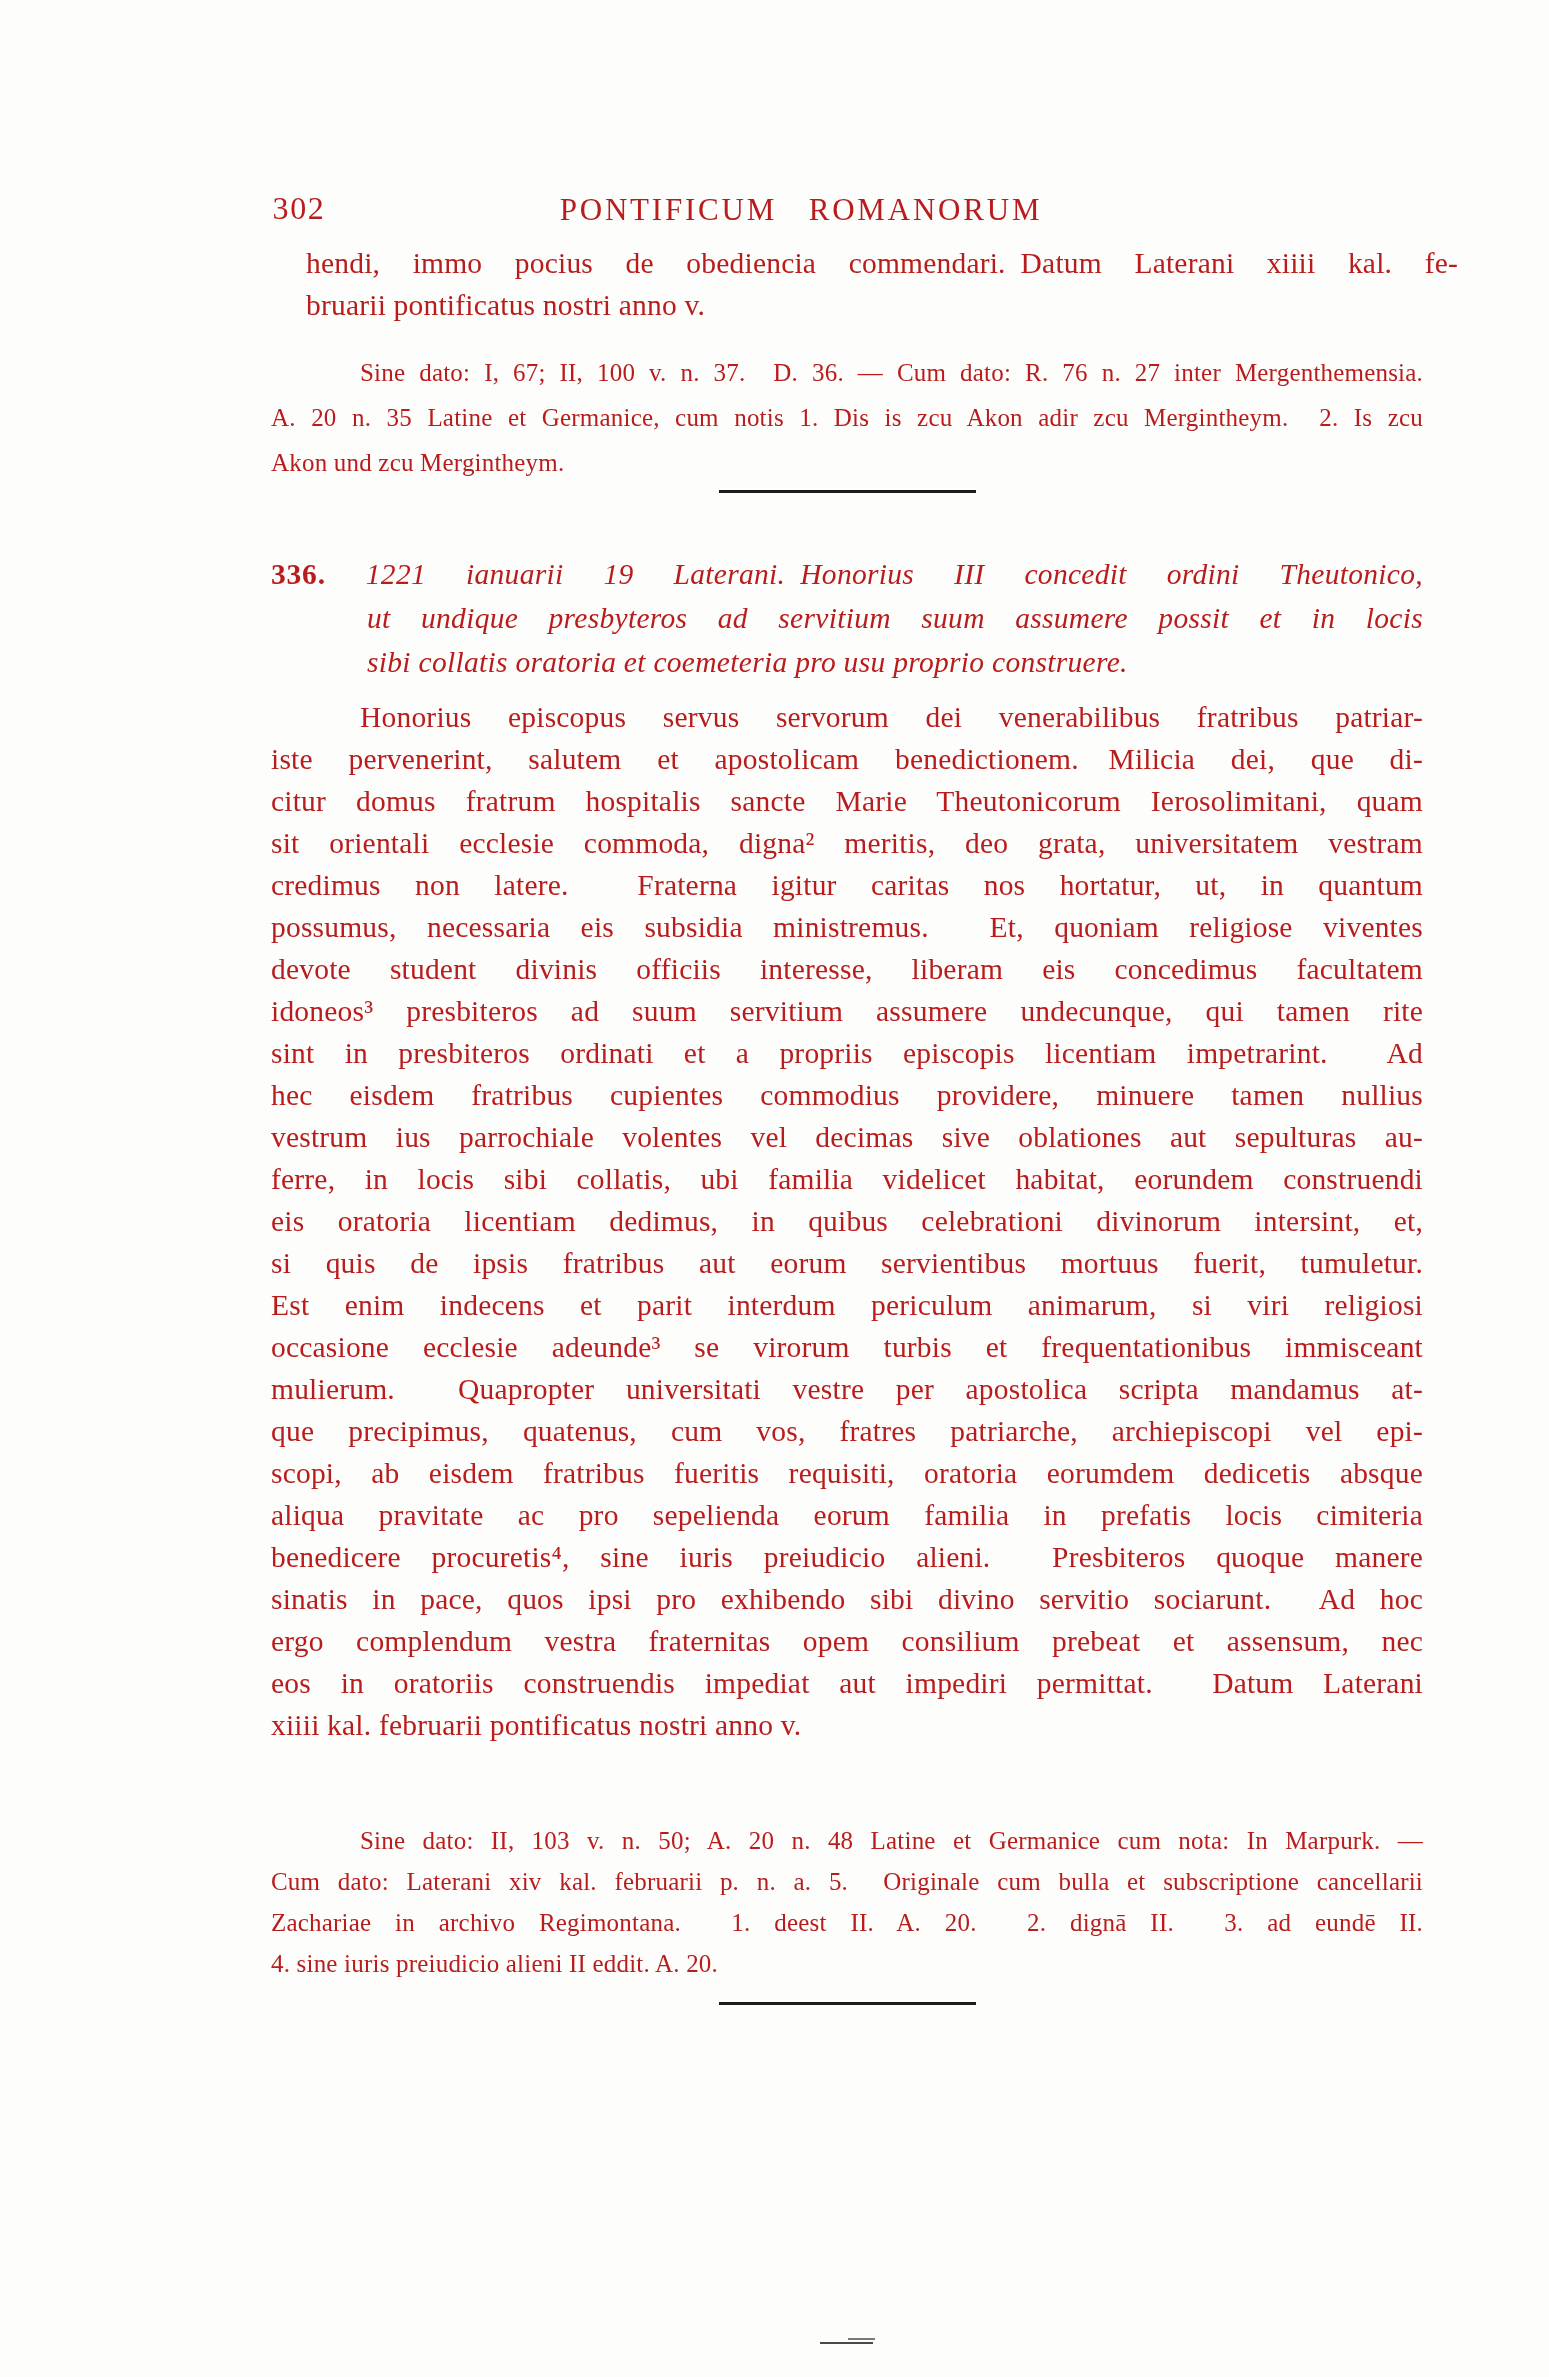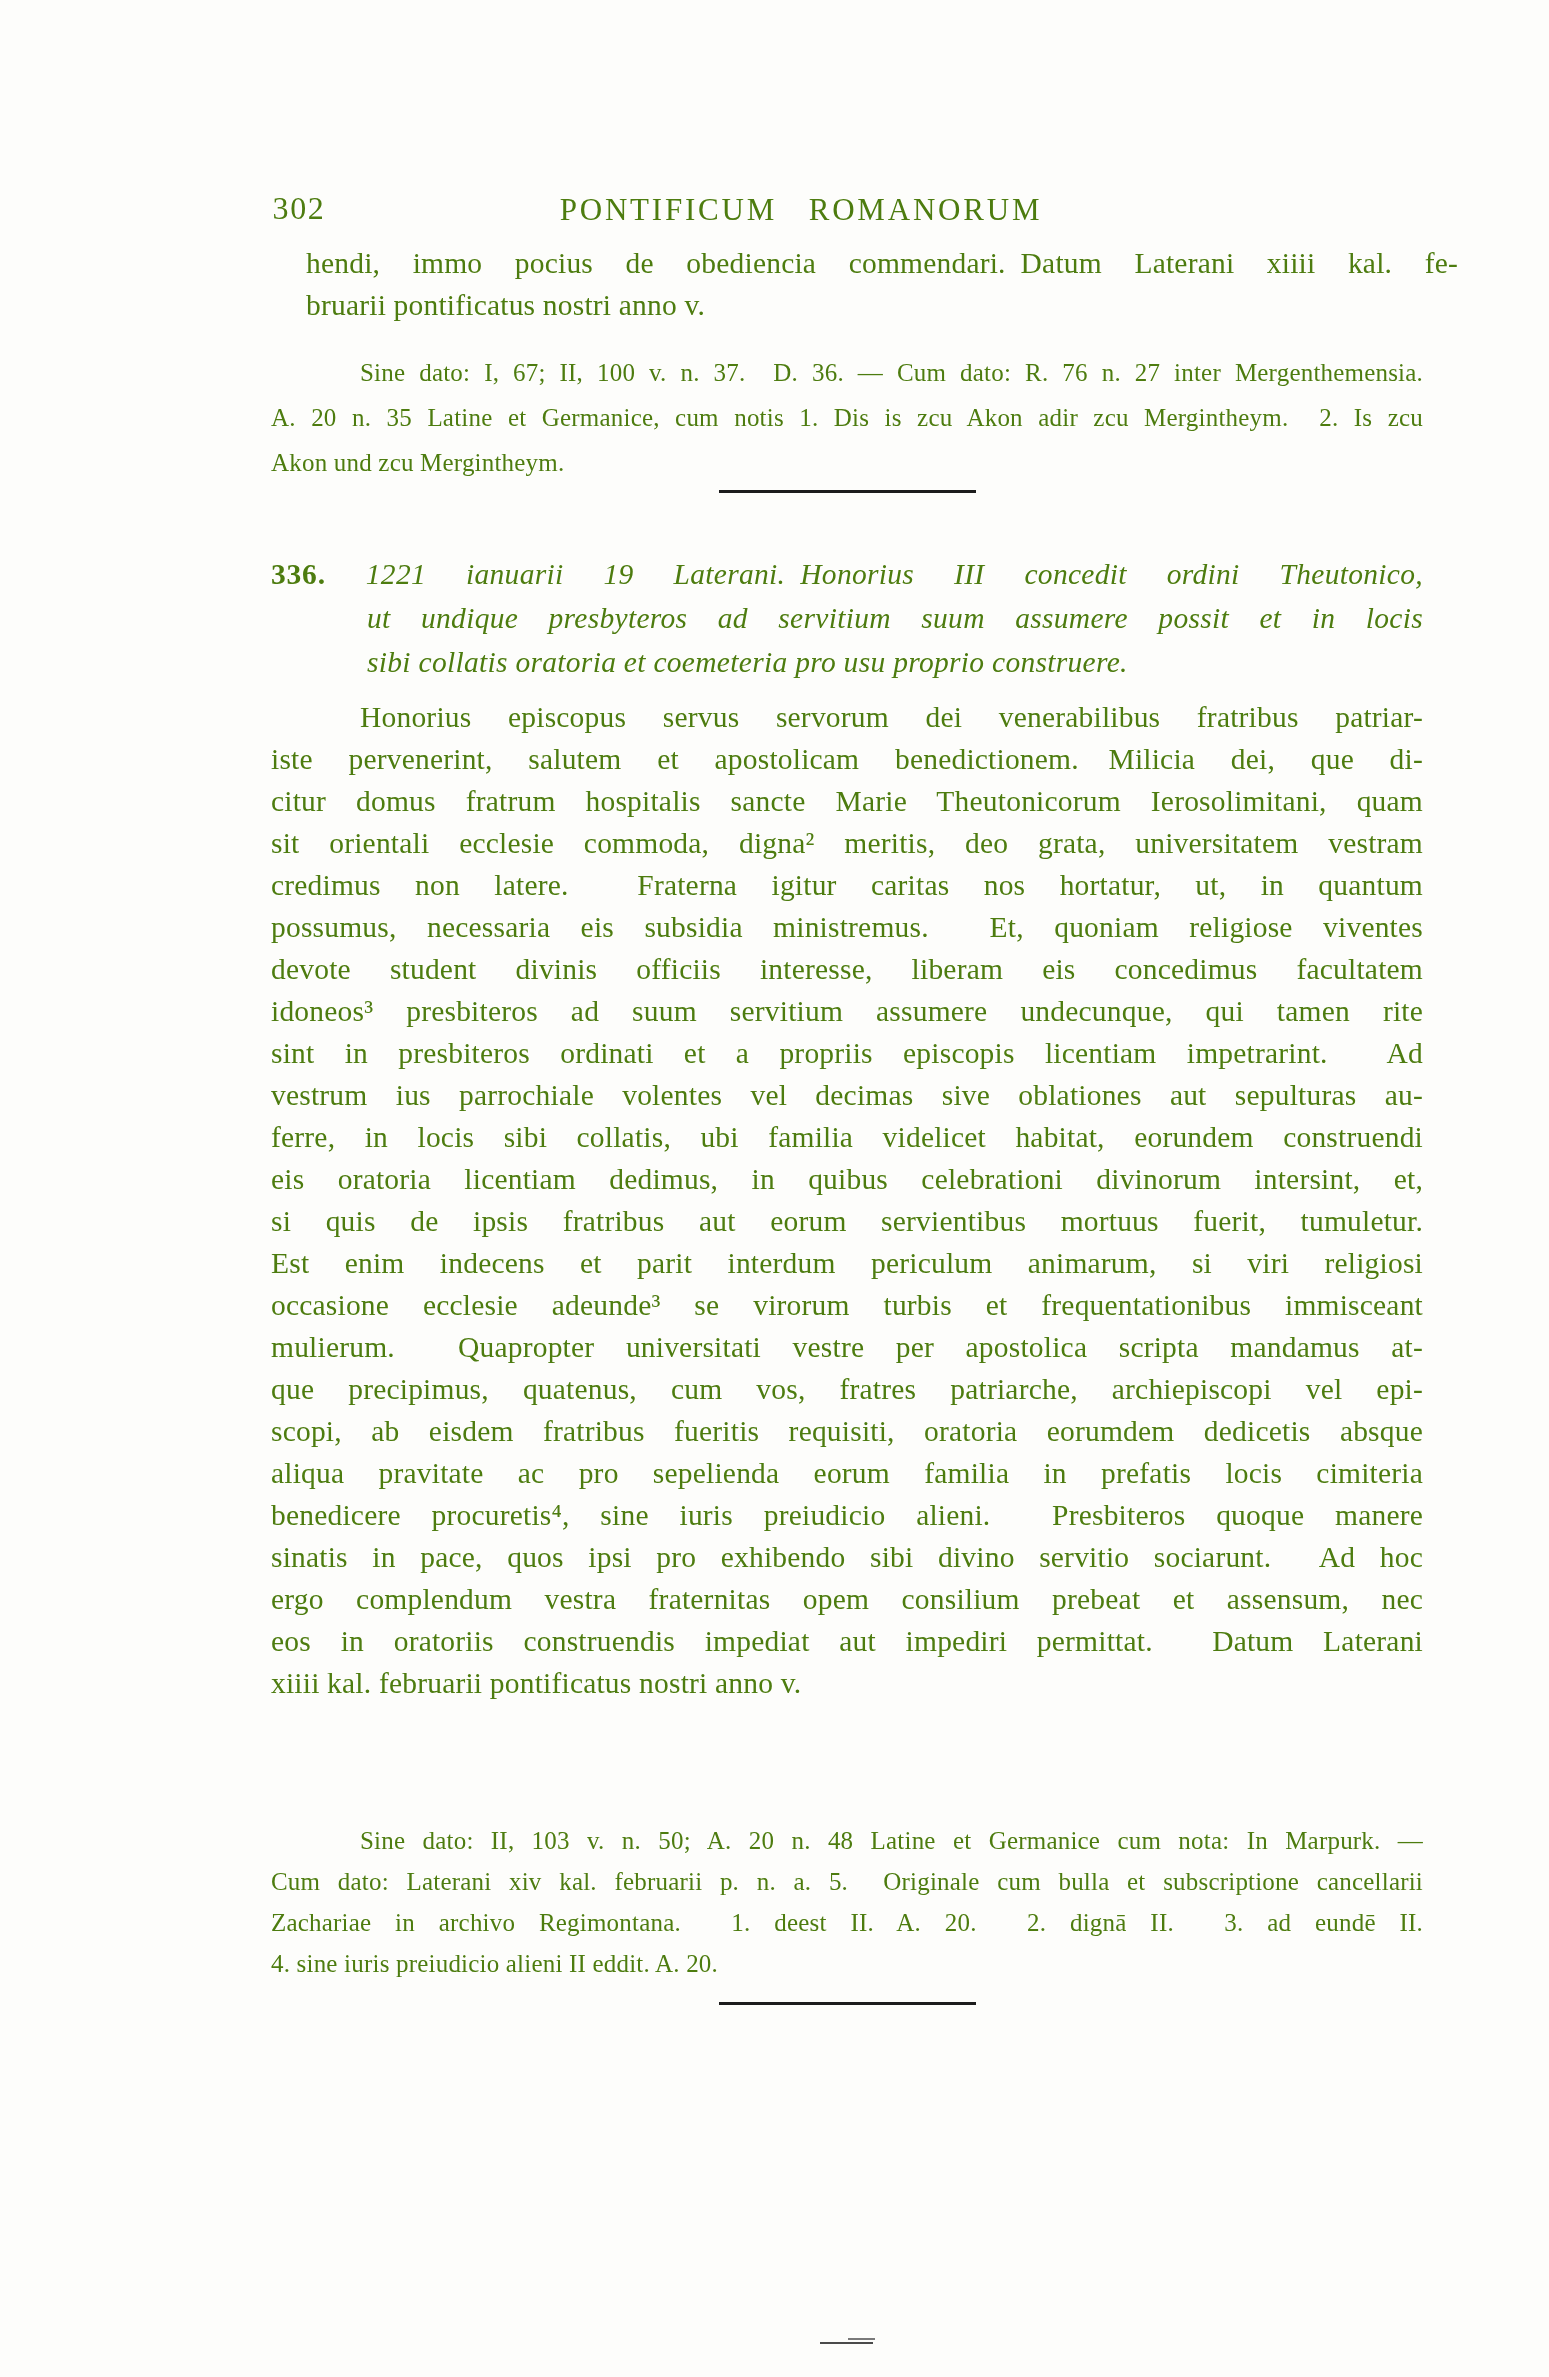--- a/index.html
+++ b/index.html
@@ -2,21 +2,21 @@
 <html style="font-size:12.8px"><head>
 <meta charset="utf-8">
 <style>
   html,body { margin:0; padding:0; background:#e8e8e4; }
   .page {
     position: relative;
     width: 1550px;
     height: 2377px;
     margin: 0 auto;
     background: #fdfdfb;
-    color: #4d7c0f;
+    color: #b91c1c;
     font-family: "Liberation Serif", "DejaVu Serif", serif;
     overflow: hidden;
   }
   .block { position: absolute; left: 271px; width: 1152px; }
 
   
   .runhead { top: 190px; height: 41px; }
   .pagenum {
     position: absolute; left: 1.6px; top: 0;
     font-size: 32px; letter-spacing: 1.6px;
@@ -98,20 +98,21 @@
   <div class="block bodytext mainpara">
     <div class="ln ind">Honorius episcopus servus servorum dei venerabilibus fratribus patriar-</div>
     <div class="ln">iste pervenerint, salutem et apostolicam benedictionem. Milicia dei, que di-</div>
     <div class="ln">citur domus fratrum hospitalis sancte Marie Theutonicorum Ierosolimitani, quam</div>
     <div class="ln">sit orientali ecclesie commoda, digna² meritis, deo grata, universitatem vestram</div>
     <div class="ln">credimus non latere.  Fraterna igitur caritas nos hortatur, ut, in quantum</div>
     <div class="ln">possumus, necessaria eis subsidia ministremus.  Et, quoniam religiose viventes</div>
     <div class="ln">devote student divinis officiis interesse, liberam eis concedimus facultatem</div>
     <div class="ln">idoneos³ presbiteros ad suum servitium assumere undecunque, qui tamen rite</div>
     <div class="ln">sint in presbiteros ordinati et a propriis episcopis licentiam impetrarint.  Ad</div>
+    <div class="ln">hec eisdem fratribus cupientes commodius providere, minuere tamen nullius</div>
     <div class="ln">vestrum ius parrochiale volentes vel decimas sive oblationes aut sepulturas au-</div>
     <div class="ln">ferre, in locis sibi collatis, ubi familia videlicet habitat, eorundem construendi</div>
     <div class="ln">eis oratoria licentiam dedimus, in quibus celebrationi divinorum intersint, et,</div>
     <div class="ln">si quis de ipsis fratribus aut eorum servientibus mortuus fuerit, tumuletur.</div>
     <div class="ln">Est enim indecens et parit interdum periculum animarum, si viri religiosi</div>
     <div class="ln">occasione ecclesie adeunde³ se virorum turbis et frequentationibus immisceant</div>
     <div class="ln">mulierum.  Quapropter universitati vestre per apostolica scripta mandamus at-</div>
     <div class="ln">que precipimus, quatenus, cum vos, fratres patriarche, archiepiscopi vel epi-</div>
     <div class="ln">scopi, ab eisdem fratribus fueritis requisiti, oratoria eorumdem dedicetis absque</div>
     <div class="ln">aliqua pravitate ac pro sepelienda eorum familia in prefatis locis cimiteria</div>

